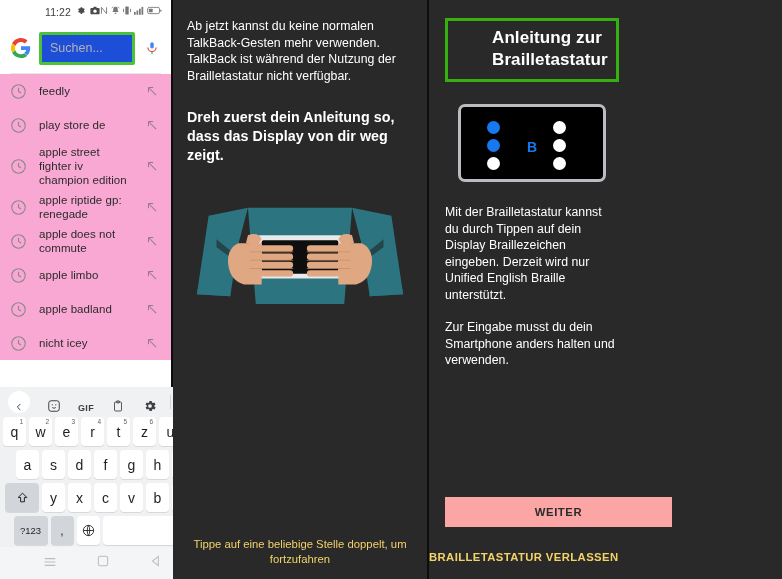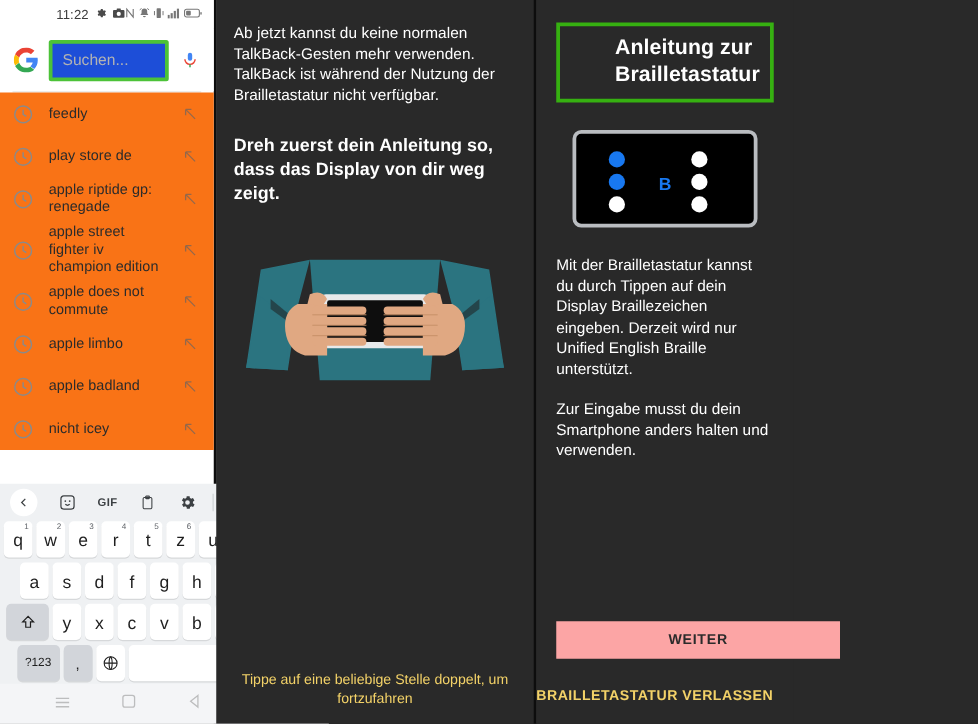--- a/index.html
+++ b/index.html
@@ -44,21 +44,21 @@
     border-radius: 2px;
     display: flex; align-items: center;
     padding: 0 8px;
     background: #1d4ed8;
   }
   .search-ph { font-size: 12.5px; color: #b3b3b3; }
   .mic { width: 18px; flex: 0 0 18px; display:flex; align-items:center; justify-content:center;}
 
   .sep { height: 1px; background: #e6e6e6; margin: 0 10px; }
 
-  .sugg-list { flex: 0 0 auto; background: #f97316; overflow: hidden; }
+  .sugg-list { flex: 0 0 auto; background: #f9a8d4; overflow: hidden; }
   .sugg {
     display: flex; align-items: center;
     min-height: 34px; padding: 3px 12px 3px 10px; gap: 12px;
   }
   .sugg.tall { min-height: 42px; }
   .clock-ico { flex: 0 0 17px; width: 17px; height: 17px; }
   .sugg-text {
     flex: 1; font-size: 11.5px; color: #2b2b2b;
     line-height: 14px; letter-spacing: .05px;
   }
@@ -69,21 +69,21 @@
     position: absolute; left: 0; bottom: 0;
     width: 263px; background: #eff1f3;
     padding-top: 2px;
   }
   .kb-toolbar {
     height: 26px; display: flex; align-items: center;
     padding: 0 8px; gap: 0; background: #eff1f3;
   }
   .kb-tb-btn {
     width: 32px; height: 22px; display: flex;
-    align-items: center; justify-content: center;
+    align-items: flex-end; justify-content: center;
     font-size: 11px; color: #3c4043;
   }
   .kb-tb-btn.first {
     width: 22px; height: 22px; border-radius: 50%;
     background: #ffffff; margin-right: 8px;
   }
   .kb-tb-div { width: 1px; height: 14px; background: #d0d3d6; margin: 0 4px; }
   .gif-txt { font-size: 9px; font-weight: bold; letter-spacing: .3px; }
 
   .kb-row { display: flex; justify-content: center; gap: 3px; padding: 2px 2px; }
@@ -288,43 +288,43 @@
             </svg>
         </span>
         <span class="sugg-text">play store de</span>
         <span class="arrow-ico">
           <svg width="14" height="14" viewBox="0 0 24 24" fill="none" stroke="#5f6368" stroke-width="1.8">
               <path d="M19 19L6 6M6 6v8M6 6h8"></path>
             </svg>
         </span>
       </div>
 
+      <div class="sugg tall">
+        <span class="clock-ico">
+          <svg width="17" height="17" viewBox="0 0 24 24" fill="none" stroke="#8a8a8a" stroke-width="1.6">
+              <circle cx="12" cy="12" r="9.5"></circle>
+              <path d="M12 6.8V12l3.6 2.2"></path>
+            </svg>
+        </span>
+        <span class="sugg-text">apple street fighter iv champion edition</span>
+        <span class="arrow-ico">
+          <svg width="14" height="14" viewBox="0 0 24 24" fill="none" stroke="#5f6368" stroke-width="1.8">
+              <path d="M19 19L6 6M6 6v8M6 6h8"></path>
+            </svg>
+        </span>
+      </div>
+
       <div class="sugg">
         <span class="clock-ico">
           <svg width="17" height="17" viewBox="0 0 24 24" fill="none" stroke="#8a8a8a" stroke-width="1.6">
               <circle cx="12" cy="12" r="9.5"></circle>
               <path d="M12 6.8V12l3.6 2.2"></path>
             </svg>
         </span>
         <span class="sugg-text">apple riptide gp: renegade</span>
-        <span class="arrow-ico">
-          <svg width="14" height="14" viewBox="0 0 24 24" fill="none" stroke="#5f6368" stroke-width="1.8">
-              <path d="M19 19L6 6M6 6v8M6 6h8"></path>
-            </svg>
-        </span>
-      </div>
-
-      <div class="sugg tall">
-        <span class="clock-ico">
-          <svg width="17" height="17" viewBox="0 0 24 24" fill="none" stroke="#8a8a8a" stroke-width="1.6">
-              <circle cx="12" cy="12" r="9.5"></circle>
-              <path d="M12 6.8V12l3.6 2.2"></path>
-            </svg>
-        </span>
-        <span class="sugg-text">apple street fighter iv champion edition</span>
         <span class="arrow-ico">
           <svg width="14" height="14" viewBox="0 0 24 24" fill="none" stroke="#5f6368" stroke-width="1.8">
               <path d="M19 19L6 6M6 6v8M6 6h8"></path>
             </svg>
         </span>
       </div>
 
       <div class="sugg">
         <span class="clock-ico">
           <svg width="17" height="17" viewBox="0 0 24 24" fill="none" stroke="#8a8a8a" stroke-width="1.6">

